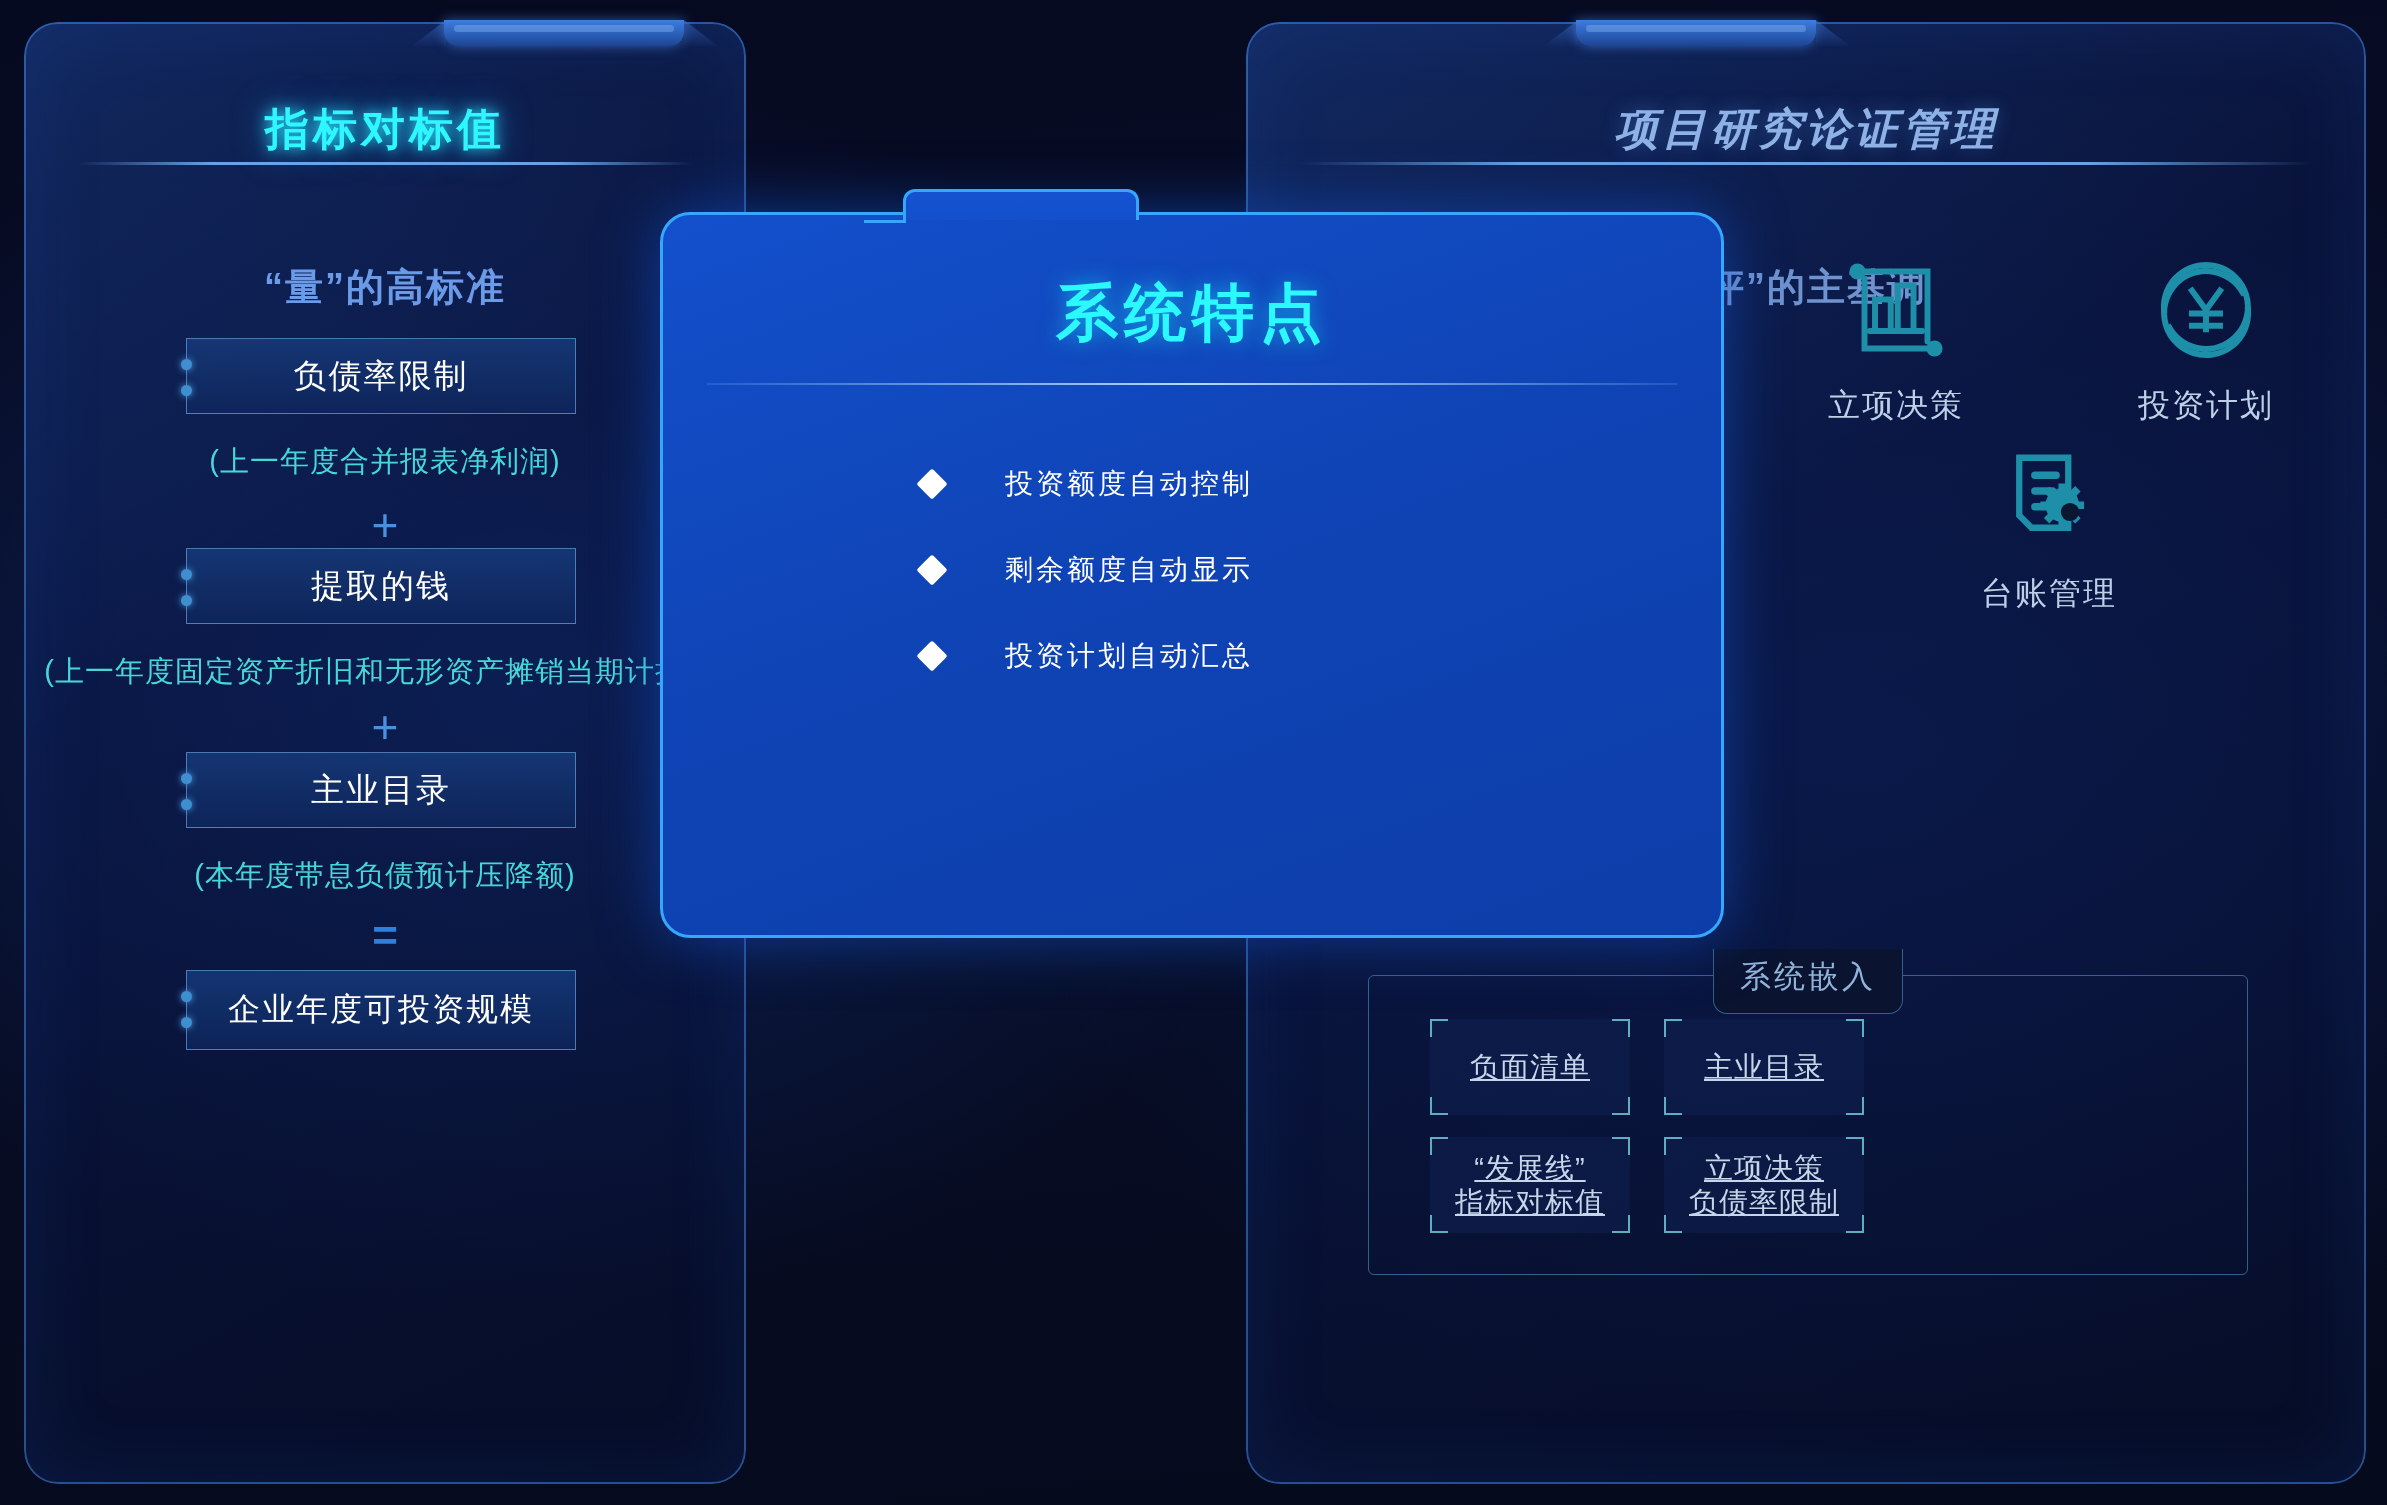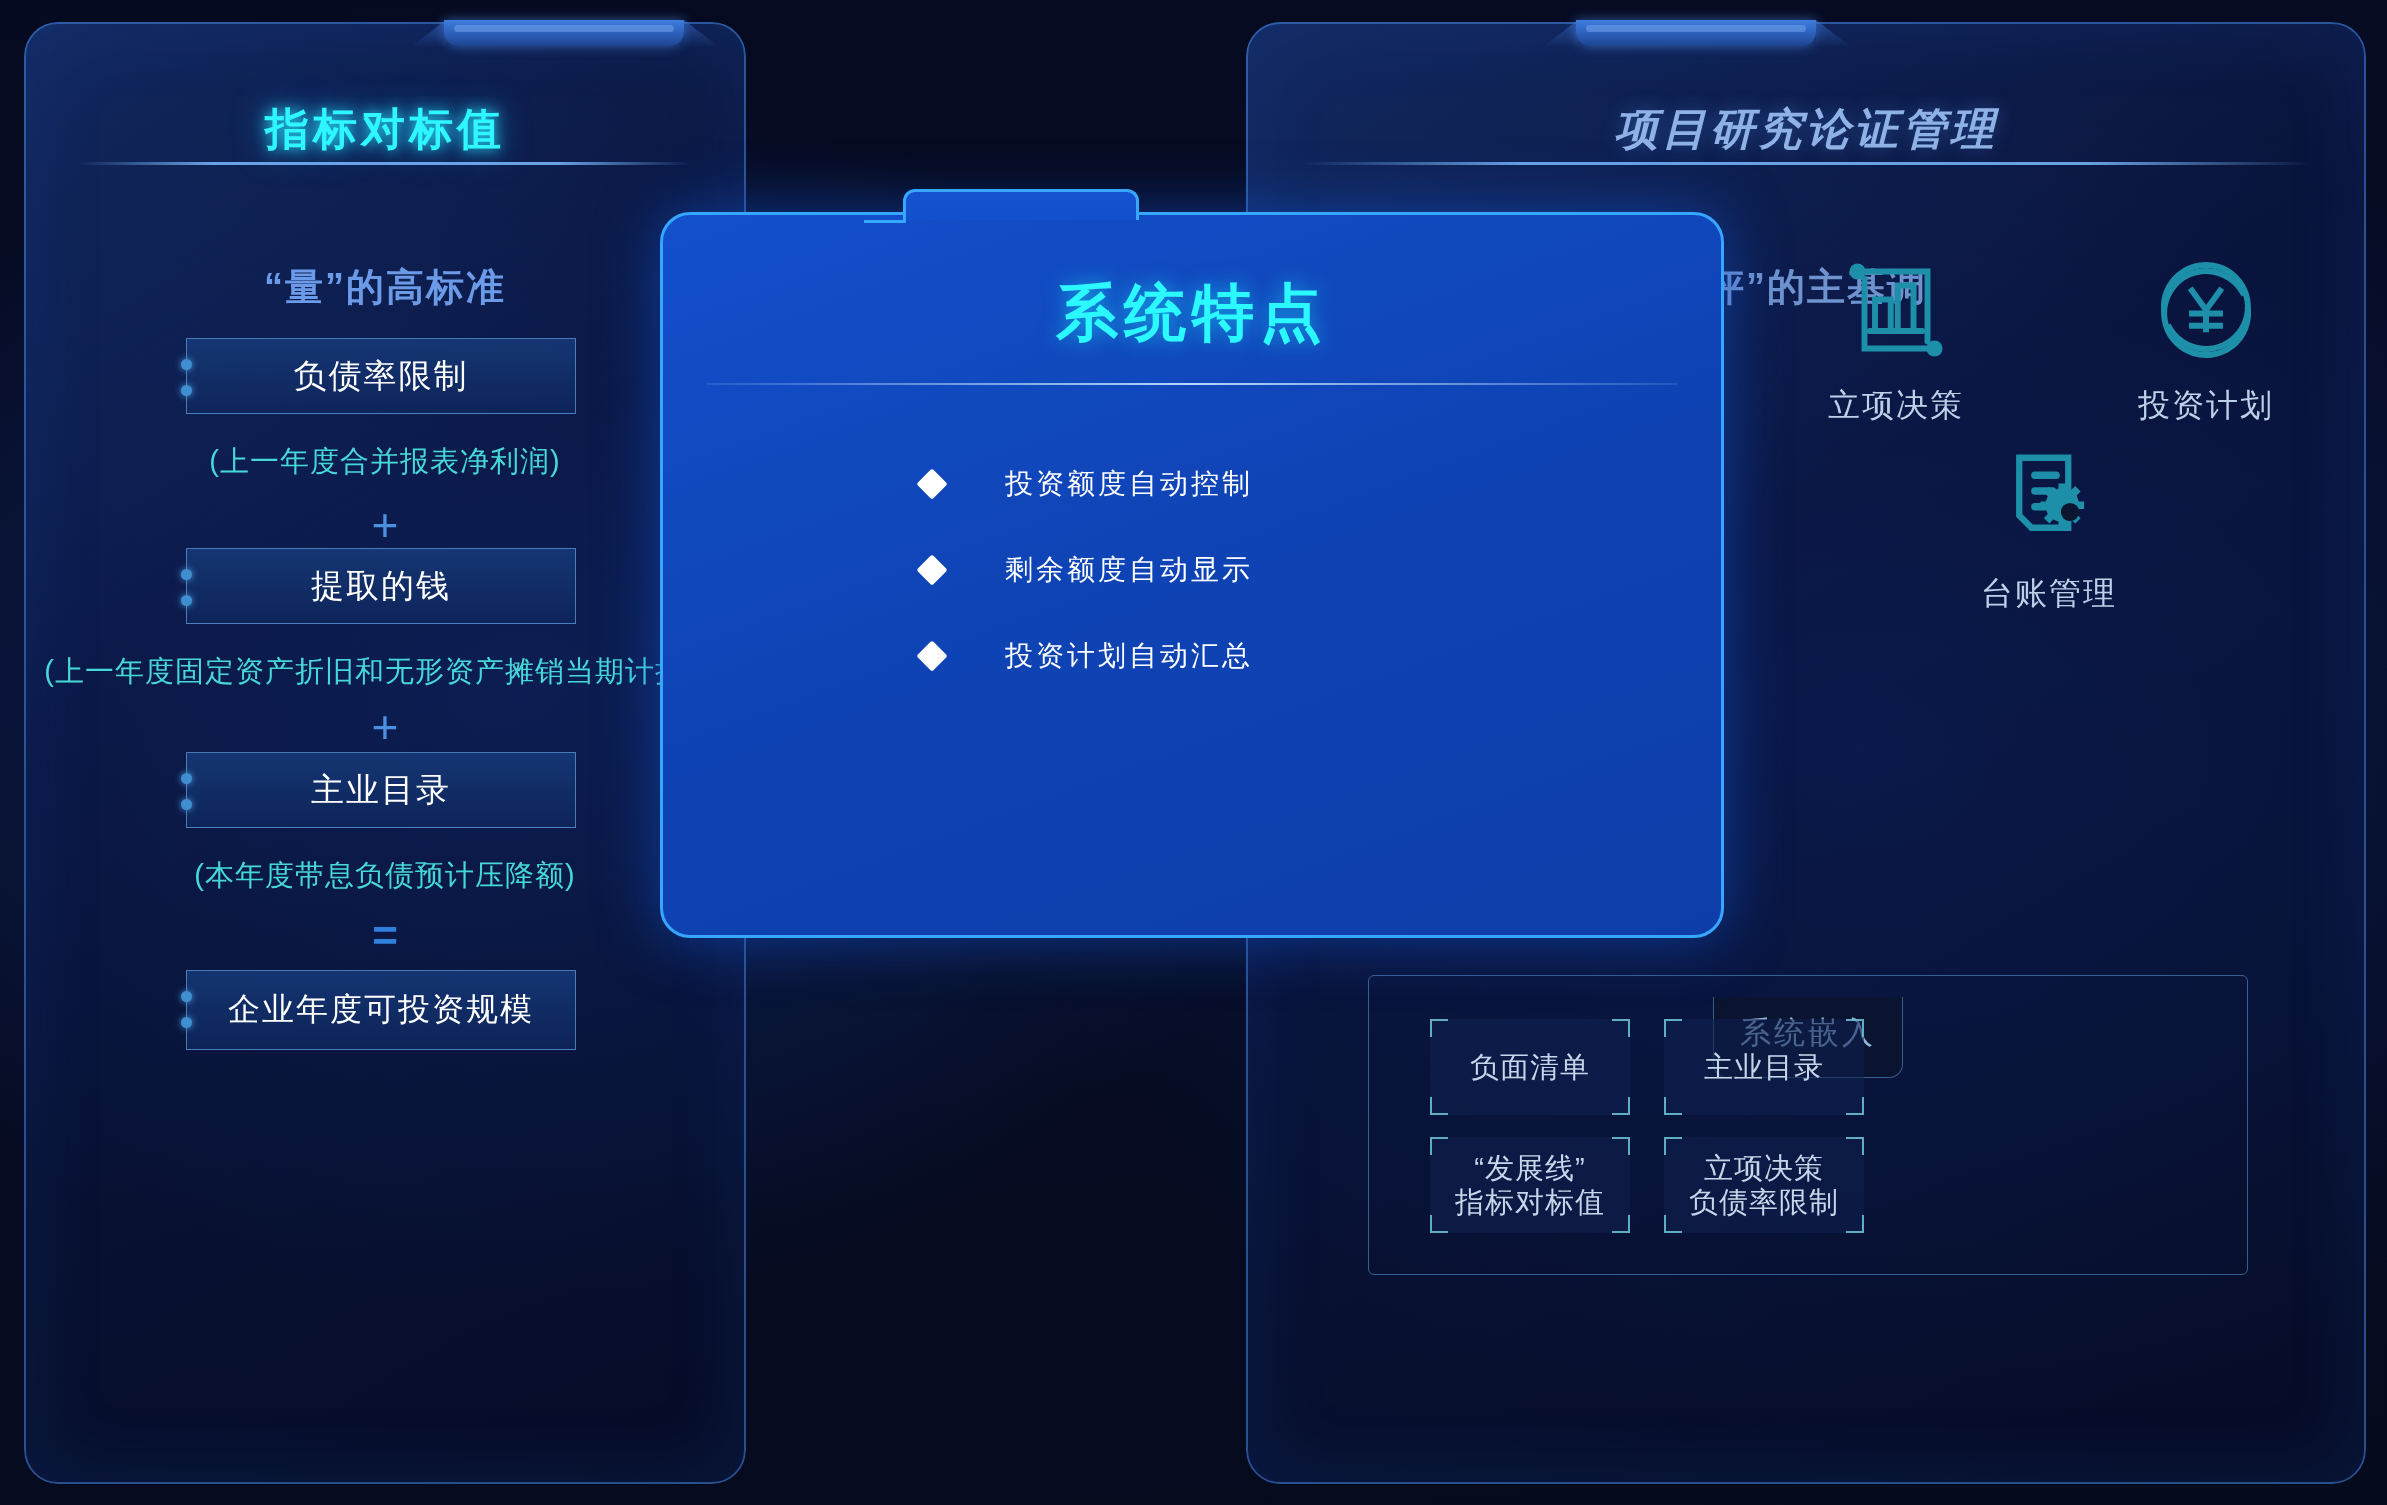--- a/index.html
+++ b/index.html
@@ -117,34 +117,35 @@
   
   .embed{
     position:absolute;left:1368px;top:975px;width:880px;height:300px;
   }
   .embed .frame{
     position:absolute;inset:0;border:1.6px solid rgba(90,160,215,.55);
     border-radius:6px;
   }
   .embed .legend{
     position:absolute;top:-26px;left:50%;transform:translateX(-50%);
-    padding:16px 26px;color:#90b4da;font-size:31px;letter-spacing:3px;
+    padding:8px 26px;color:#90b4da;font-size:31px;letter-spacing:3px;
     background:#0a1330;
     border:1.6px solid rgba(90,160,215,.55);border-top:none;
-    border-radius:0 0 14px 14px;height:48px;line-height:40px;margin-top:48px;
+    border-radius:0 0 14px 14px;height:48px;line-height:40px;
   }
   .embed-grid{
     position:absolute;left:62px;top:44px;display:grid;
     grid-template-columns:200px 200px;grid-gap:22px 34px;
   }
   .ebox{
     width:200px;height:96px;position:relative;
     display:flex;align-items:center;justify-content:center;text-align:center;
     color:#c6d6ea;font-size:29px;line-height:1.18;letter-spacing:1px;
     background:rgba(14,32,80,.55);
+    text-decoration:underline;
   }
   .ebox i{position:absolute;width:16px;height:16px;border-color:rgba(110,200,215,.85);border-style:solid;border-width:0;}
   .ebox i.tl{left:0;top:0;border-left-width:2px;border-top-width:2px;}
   .ebox i.tr{right:0;top:0;border-right-width:2px;border-top-width:2px;}
   .ebox i.bl{left:0;bottom:0;border-left-width:2px;border-bottom-width:2px;}
   .ebox i.br{right:0;bottom:0;border-right-width:2px;border-bottom-width:2px;}
   .ebox .et{position:relative;z-index:2;}
 
   
   .overlay{

